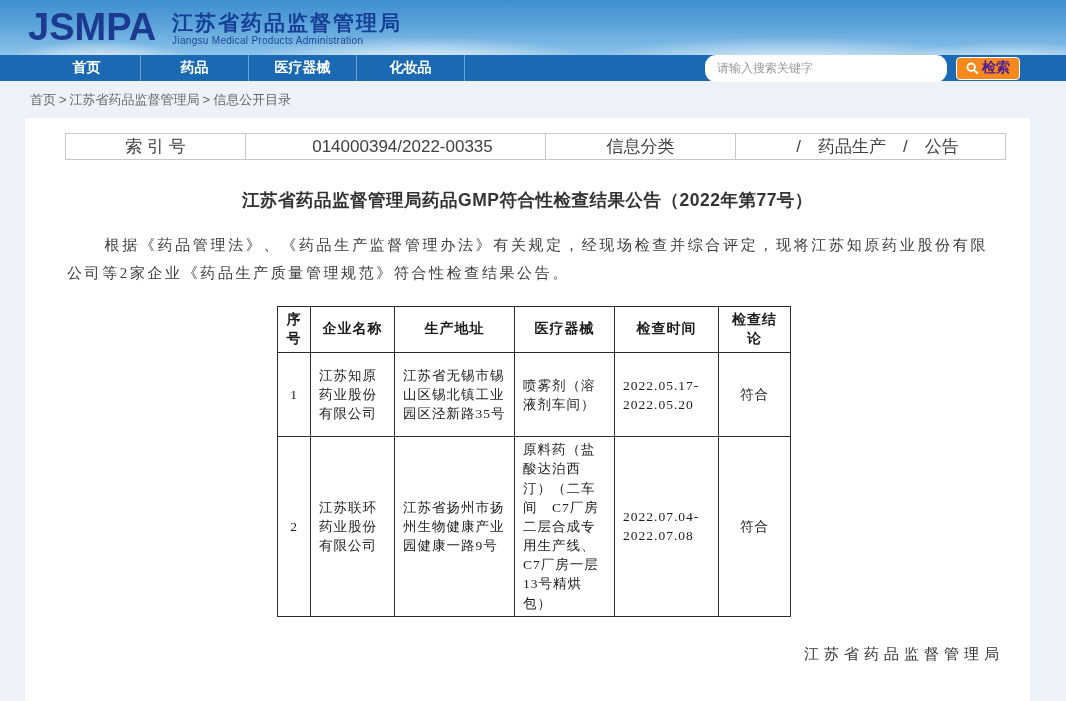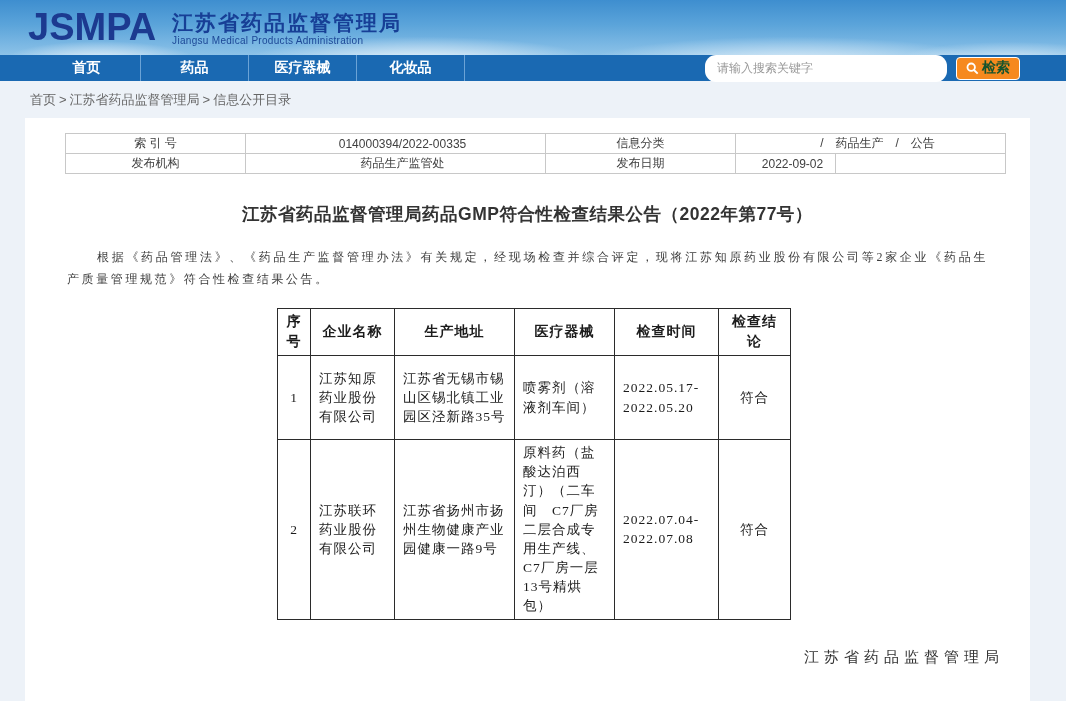--- a/index.html
+++ b/index.html
@@ -28,53 +28,53 @@
     color:#fff; font-size:14px; font-weight:bold; border-right:1px solid #6ba3d6; cursor:pointer;
   }
   .nav-search { margin-left:auto; display:flex; align-items:center; margin-right:46px; gap:9px; }
   .search-input {
     width:242px; height:27px; border:none; border-radius:11px; padding:0 12px;
     font-size:12px; color:#555; outline:none; font-family:"Liberation Sans",sans-serif;
   }
   .search-input::placeholder { color:#999; }
   .search-btn {
     height:23px; background:#f6891e; border:1px solid #fff; border-radius:4px;
-    color:#14532d; font-size:14px; font-weight:bold; display:flex; align-items:center;
+    color:#4c1d95; font-size:14px; font-weight:bold; display:flex; align-items:center;
     padding:0 9px; gap:3px; cursor:pointer;
   }
 
   
   .breadcrumb-bar {
     height:37px; display:flex; align-items:center; padding-left:30px;
     background:#edf2f8; font-size:13px; color:#666;
   }
   .crumb { cursor:pointer; }
   .crumb-sep { margin:0 3px; }
 
   
   .card { width:1005px; margin-left:25px; height:583px; background:#fff; }
 
   
   .meta-table {
     margin-left:40px; width:940px; border-collapse:collapse; table-layout:fixed;
-    font-size:12px; color:#404040;
+    font-size:17px; color:#404040;
   }
   .meta-table td { border:1px solid #c8c8c8; height:19px; padding:1px 4px; }
   .meta-table td.lbl { text-align:center; }
   .meta-table td.val { text-align:center; padding-left:18px; }
   .mt-spacer { height:15px; }
 
   
   .article-title {
     margin-top:28px; text-align:center; font-size:17.5px; font-weight:bold; color:#333;
     letter-spacing:.5px;
   }
   .article-para {
     margin:20px 42px 0 42px; font-family:"Liberation Serif","DejaVu Serif",serif;
-    font-size:12px; color:#3d3d3d; line-height:1.85; letter-spacing:2.6px;
+    font-size:15px; color:#3d3d3d; line-height:1.85; letter-spacing:2.6px;
     text-align:justify; text-indent:2.5em;
   }
 
   
   .results-table {
     margin:18px 0 4px 252px; width:513px; border-collapse:collapse; table-layout:fixed;
     font-family:"Liberation Serif","DejaVu Serif",serif; color:#1c1c1c;
   }
   .results-table th, .results-table td {
     border:1px solid #2b2b2b; vertical-align:middle; line-height:1.42; letter-spacing:1px;
@@ -140,27 +140,20 @@
         <col style="width:190px">
         <col style="width:100px">
         <col style="width:170px">
       </colgroup>
     <tbody>
         <tr>
       <td class="lbl">索 引 号</td>
       <td class="val">014000394/2022-00335</td>
       <td class="lbl">信息分类</td>
       <td class="val" colspan="2">/　药品生产　/　公告</td>
-    </tr>
-    <tr>
-      <td class="lbl">发布机构</td>
-      <td class="val">药品生产监管处</td>
-      <td class="lbl">发布日期</td>
-      <td class="val">2022-09-02</td>
-      <td class="val"></td>
     </tr>
   </tbody>
     </table>
 
   <h1 class="article-title">江苏省药品监督管理局药品GMP符合性检查结果公告（2022年第77号）</h1>
   <p class="article-para">根据《药品管理法》、《药品生产监督管理办法》有关规定，经现场检查并综合评定，现将江苏知原药业股份有限公司等2家企业《药品生产质量管理规范》符合性检查结果公告。</p>
 
   <table class="results-table">
     <colgroup>
         <col style="width:33px">

